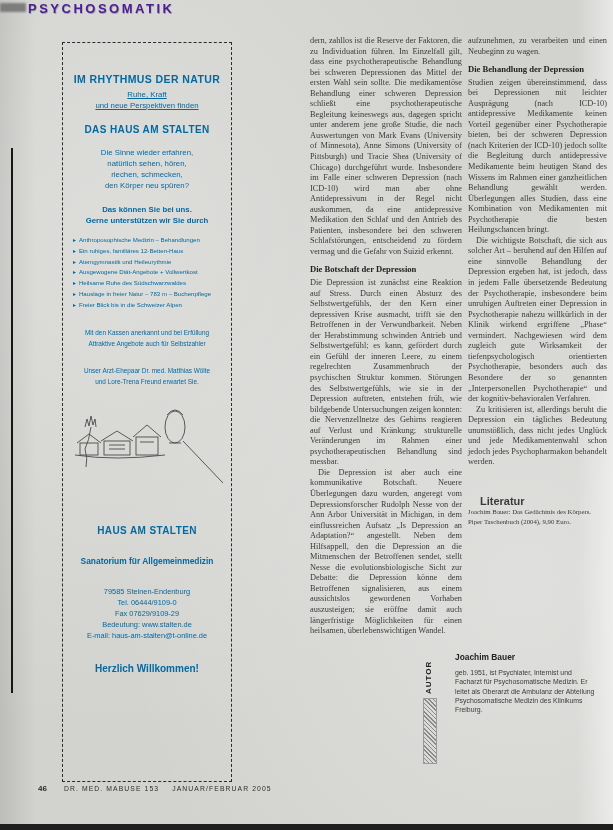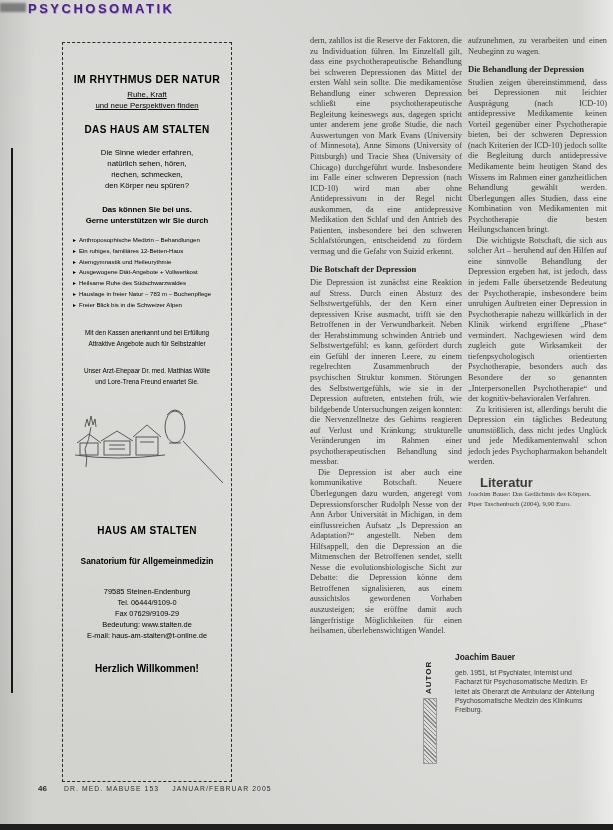--- a/index.html
+++ b/index.html
@@ -26,21 +26,21 @@
     filter:blur(.3px);
   }
   
   .ad-box{
     position:absolute;left:62px;top:42px;width:170px;height:740px;
     border:1.6px dashed #2b2b2b;
     box-sizing:border-box;
     padding:30px 8px 10px 8px;
     text-align:center;
     font-family:"Liberation Sans",sans-serif;
-    color:#000000;
+    color:#0369a1;
     filter:blur(.25px);
   }
   .ad-title{font-size:10.5px;font-weight:bold;letter-spacing:.4px;margin-bottom:5px;}
   .ad-sub{font-size:7.8px;line-height:10.5px;text-decoration:underline;}
   .ad-house{font-size:10px;font-weight:bold;letter-spacing:.4px;margin-top:13px;}
   .ad-question{font-size:8.4px;font-weight:bold;font-style:italic;line-height:11px;margin-top:13px;}
   .ad-senses{font-size:7.8px;font-weight:normal;line-height:11px;margin-top:12px;}
   .ad-cando{font-size:7.8px;font-weight:bold;line-height:11px;margin-top:13px;}
   .ad-bullets{margin-top:9px;text-align:left;padding:0 1px;}
   .ad-bullet{font-size:6.1px;line-height:10.8px;white-space:nowrap;overflow:hidden;}
@@ -60,21 +60,21 @@
     filter:blur(.33px);
   }
   .col-1{left:310px;width:152px;}
   .col-2{left:468px;width:139px;}
   .col p{margin:0;text-indent:8px;}
   .col p.noindent{text-indent:0;}
   .col h3{
     font-size:8.6px;margin:7px 0 3px 0;color:#222;
     font-family:"Liberation Serif",serif;text-align:left;text-indent:0;
   }
-  .lit-head{font-size:13px;font-weight:bold;font-family:"Liberation Sans",sans-serif;margin:10px 0 1px 0;text-align:left;padding-left:12px;}
+  .lit-head{font-size:11px;font-weight:bold;font-family:"Liberation Sans",sans-serif;margin:28px 0 1px 0;text-align:left;padding-left:12px;}
   .lit-ref{font-size:6.8px;line-height:9.2px;text-align:left;text-indent:0 !important;}
   
   .author-box{position:absolute;left:422px;top:652px;width:185px;filter:blur(.28px);}
   .author-tab{position:absolute;left:0;top:0;width:15px;height:112px;}
   .author-tab .vlabel{
     writing-mode:vertical-rl;transform:rotate(180deg);
     font-family:"Liberation Sans",sans-serif;font-weight:bold;
     font-size:8px;letter-spacing:1px;color:#222;height:42px;display:block;margin-left:2px;
   }
   .author-tab .hatch{

